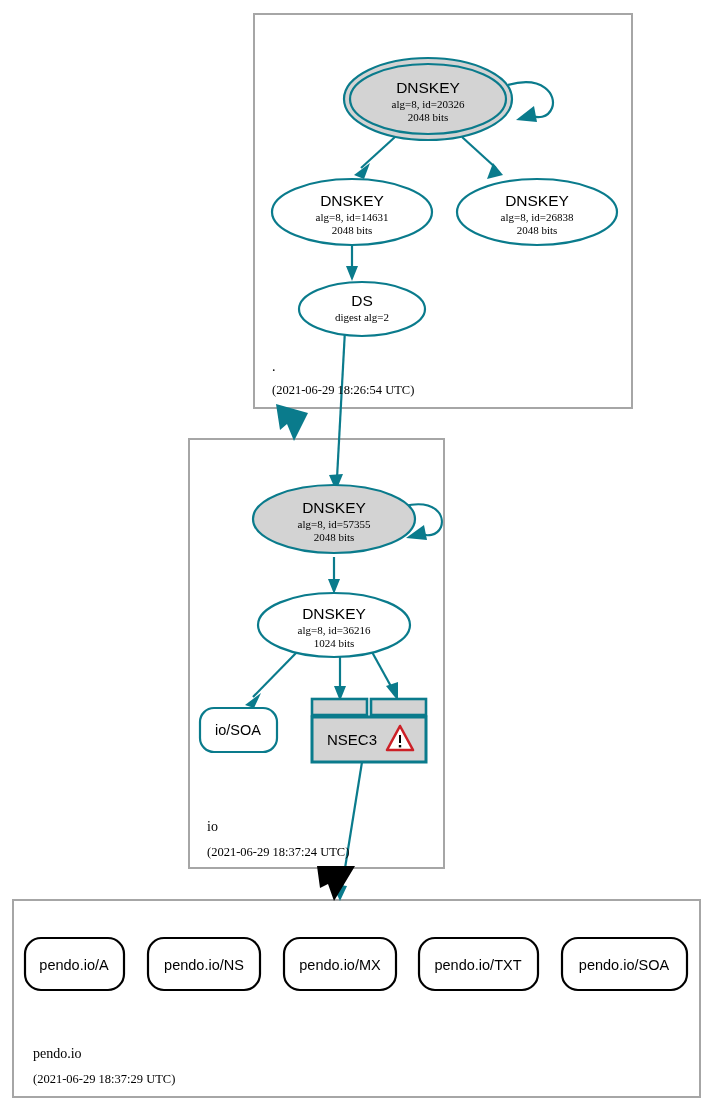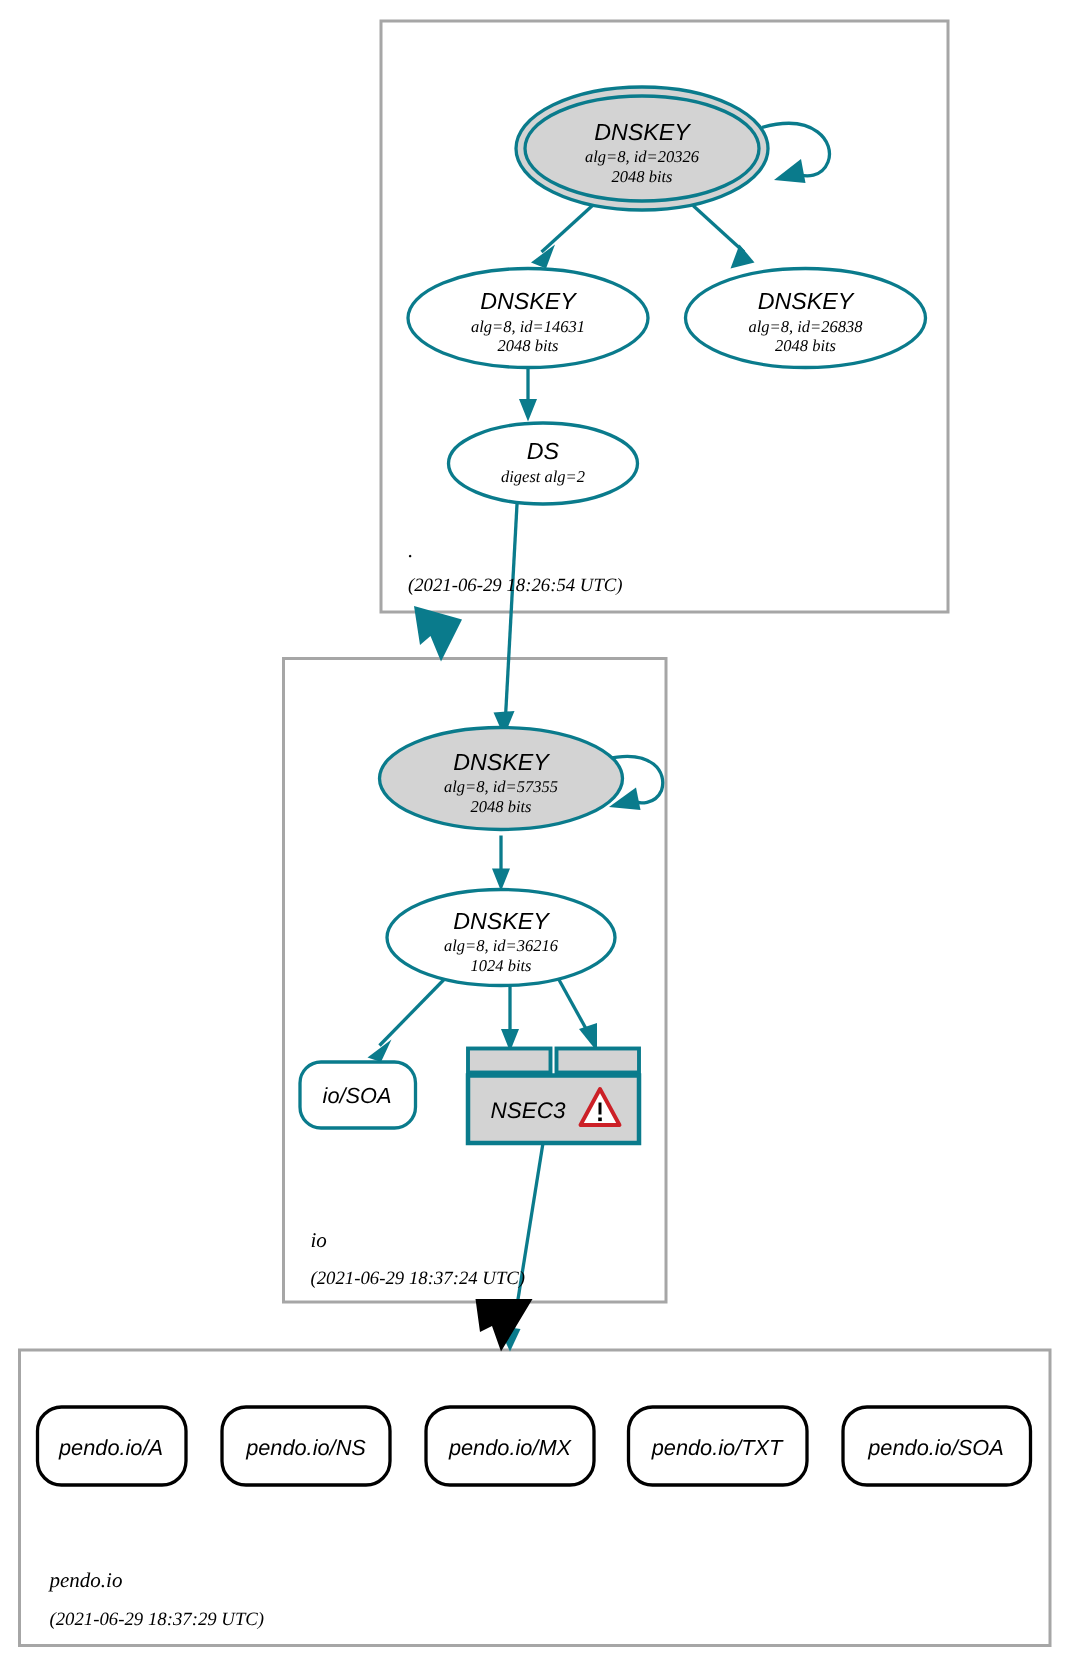--- a/index.html
+++ b/index.html
@@ -10,21 +10,20 @@
   }
   body {
     font-family: "Liberation Sans", sans-serif;
   }
   #canvas {
     position: relative;
     width: 713px;
     height: 1117px;
     background: #ffffff;
     overflow: hidden;
-    font-style: italic;
   }
   svg#graph {
     position: absolute;
     left: 0;
     top: 0;
     width: 713px;
     height: 1117px;
   }
   .zone-box {
     fill: #ffffff;

